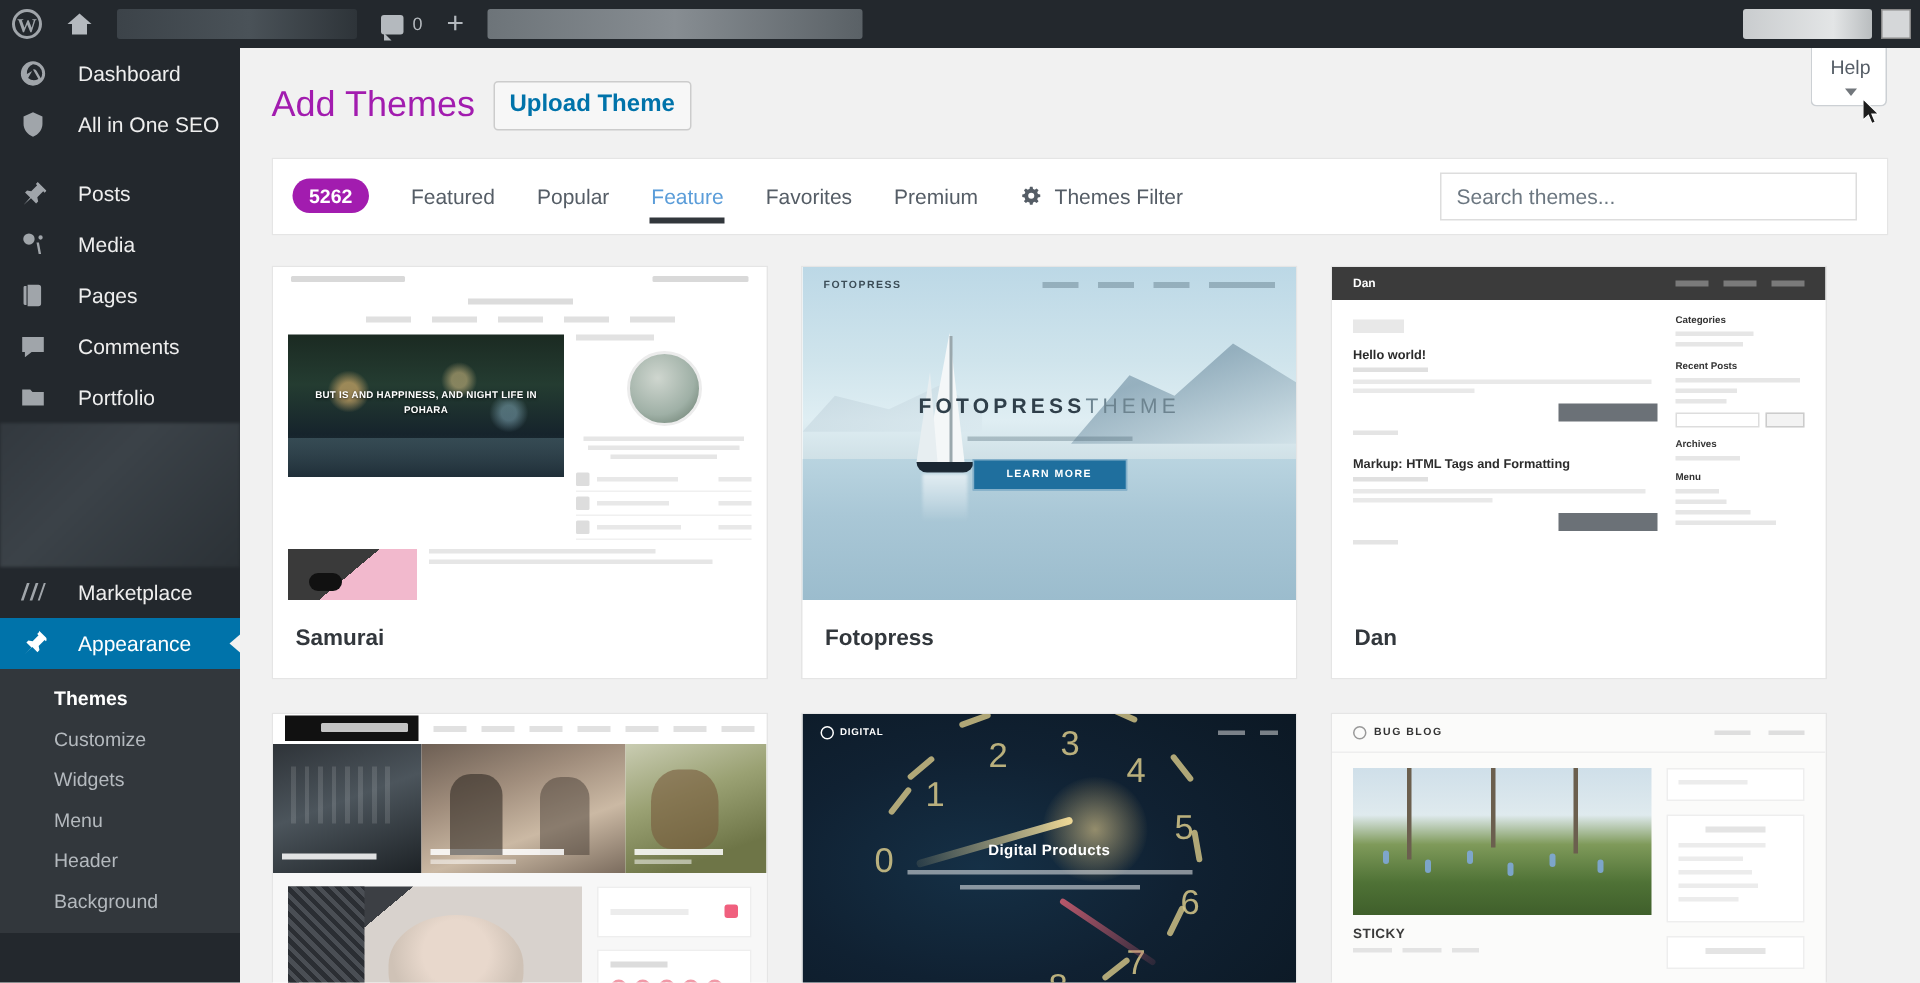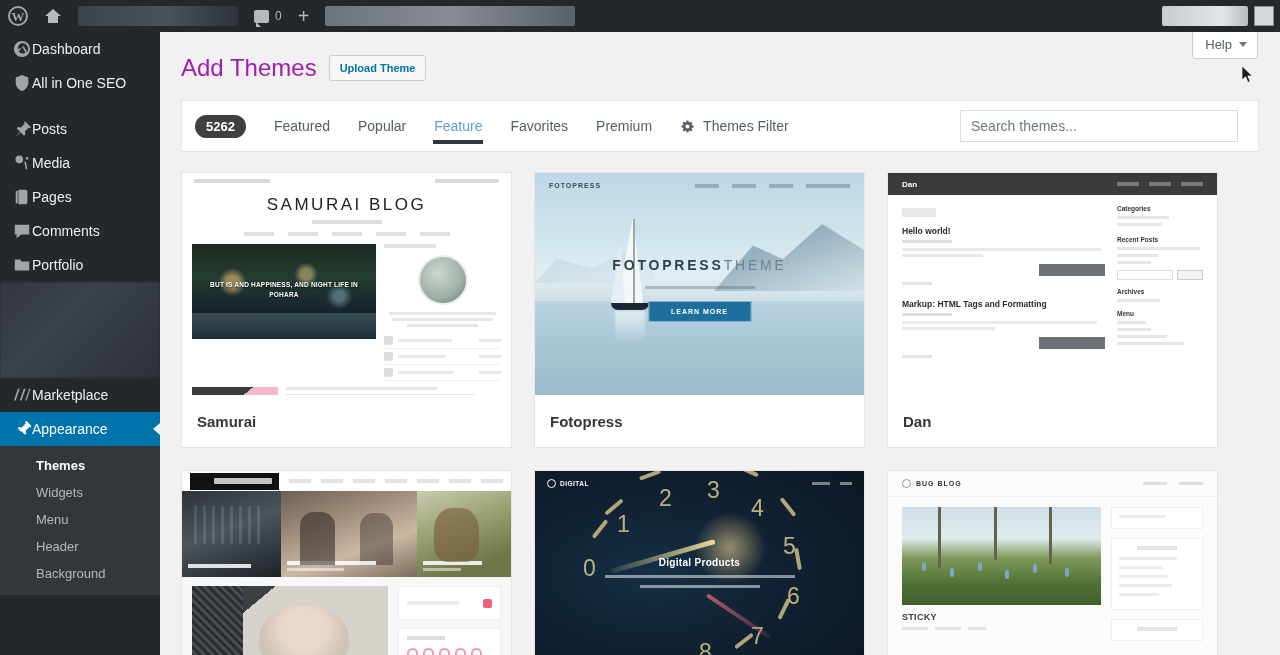--- a/index.html
+++ b/index.html
@@ -46,21 +46,21 @@
     position: absolute; top: 32px; left: 0;
     width: 160px; height: 623px;
     background: #23282d;
     font-size: 14px;
   }
   .menu-item {
     display: flex; align-items: center;
     height: 34px; padding-left: 12px;
     color: #eee; position: relative;
   }
-  .menu-item .label { margin-left: 0; font-size: 14px; }
+  .menu-item .label { margin-left: 20px; font-size: 14px; }
   .menu-item.current { background: #0073aa; color: #fff; }
   .menu-item.current .label { color: #fff; font-weight: 400; }
   .menu-item.current:after {
     content: ""; position: absolute; right: -0px; top: 11px;
     width: 0; height: 0; border-top: 6px solid transparent;
     border-bottom: 6px solid transparent; border-right: 7px solid #f1f1f1;
   }
   .menu-gap { height: 12px; }
   .mico { width: 20px; height: 20px; position: relative; flex: 0 0 20px;
           color: #a0a5aa; display: flex; align-items: center; justify-content: center; }
@@ -83,43 +83,43 @@
     position: absolute; top: 32px; left: 160px;
     width: 1120px; height: 623px;
     background: #f1f1f1;
     overflow: hidden;
   }
   .help-wrap { position: absolute; right: 22px; top: 0; }
   .help-btn {
     background: #fff; border: 1px solid #ccd0d4; border-top: none;
     border-radius: 0 0 4px 4px;
     padding: 5px 10px 6px 12px; font-size: 13px; color: #555d66;
-    display: flex; align-items: center; gap: 7px;
+    display: flex; align-items: center; gap: 7px; flex-direction: column;
   }
   .caret-down { width: 0; height: 0; border-left: 4px solid transparent;
                 border-right: 4px solid transparent; border-top: 5px solid #72777c; }
 
   .page-head { padding: 22px 0 0 21px; display: flex; align-items: center; gap: 12px; }
   .page-title { font-size: 24px; font-weight: 400; color: #a21caf;
                 font-family: "Liberation Sans", sans-serif; }
   .upload-btn {
     border: 1px solid #ccc; background: #f7f7f7; color: #0073aa;
-    font-size: 11px; font-weight: bold; padding: 5px 10px; border-radius: 3px;
+    font-size: 16px; font-weight: bold; padding: 5px 10px; border-radius: 3px;
     line-height: 1.3;
   }
 
   .filter-bar {
     margin: 18px 21px 0 21px;
     background: #fff; border: 1px solid #e5e5e5;
     height: 52px; display: flex; align-items: center;
     padding: 0 20px 0 13px;
     position: relative;
   }
   .count-badge {
-    background: #404040; color: #fff; border-radius: 12px;
+    background: #a21caf; color: #fff; border-radius: 12px;
     padding: 4px 11px; font-size: 13px; font-weight: 600; margin-right: 14px;
   }
   .ftab {
     font-size: 14px; color: #555d66; padding: 0 14px;
     height: 52px; display: flex; align-items: center; position: relative;
     text-decoration: none;
   }
   .ftab.current { color: #5b9dd9; }
   .ftab.current:after {
     content: ""; position: absolute; left: 13px; right: 13px; bottom: 8px;
@@ -460,20 +460,21 @@
     <span class="mico">
       <svg viewBox="0 0 20 20">
           <path d="M14.5 1.5l-1.4 1.4 1 1-4.4 4.4-3.1-.6-1.5 1.5 3.8 3.8L3 18.5l6.5-5.9 3.8 3.8 1.5-1.5-.6-3.1 4.4-4.4 1 1 1.4-1.4-6.5-6.5z"></path>
         </svg>
     </span>
     <span class="label">Appearance</span>
   </div>
 
   <div class="submenu">
     <a href="#" class="current">Themes</a>
+    <a href="#">Customize</a>
     <a href="#">Widgets</a>
     <a href="#">Menu</a>
     <a href="#">Header</a>
     <a href="#">Background</a>
   </div>
 </div>
 
 <div id="wpbody">
 
   <div class="help-wrap">
@@ -506,21 +507,20 @@
 
   <div class="theme-grid">
 
     <div class="theme">
       <div class="screenshot">
         <div class="s-samurai">
           <div class="sm-topbar">
             <div class="mini" style="width:76px"></div>
             <div class="mini" style="width:64px"></div>
           </div>
-          <div class="sm-title">SAMURAI BLOG</div>
           <div class="sm-sub"></div>
           <div class="sm-nav">
               <i></i>
               <i></i>
               <i></i>
               <i></i>
               <i></i>
             </div>
           <div class="sm-body">
             <div class="sm-hero">

